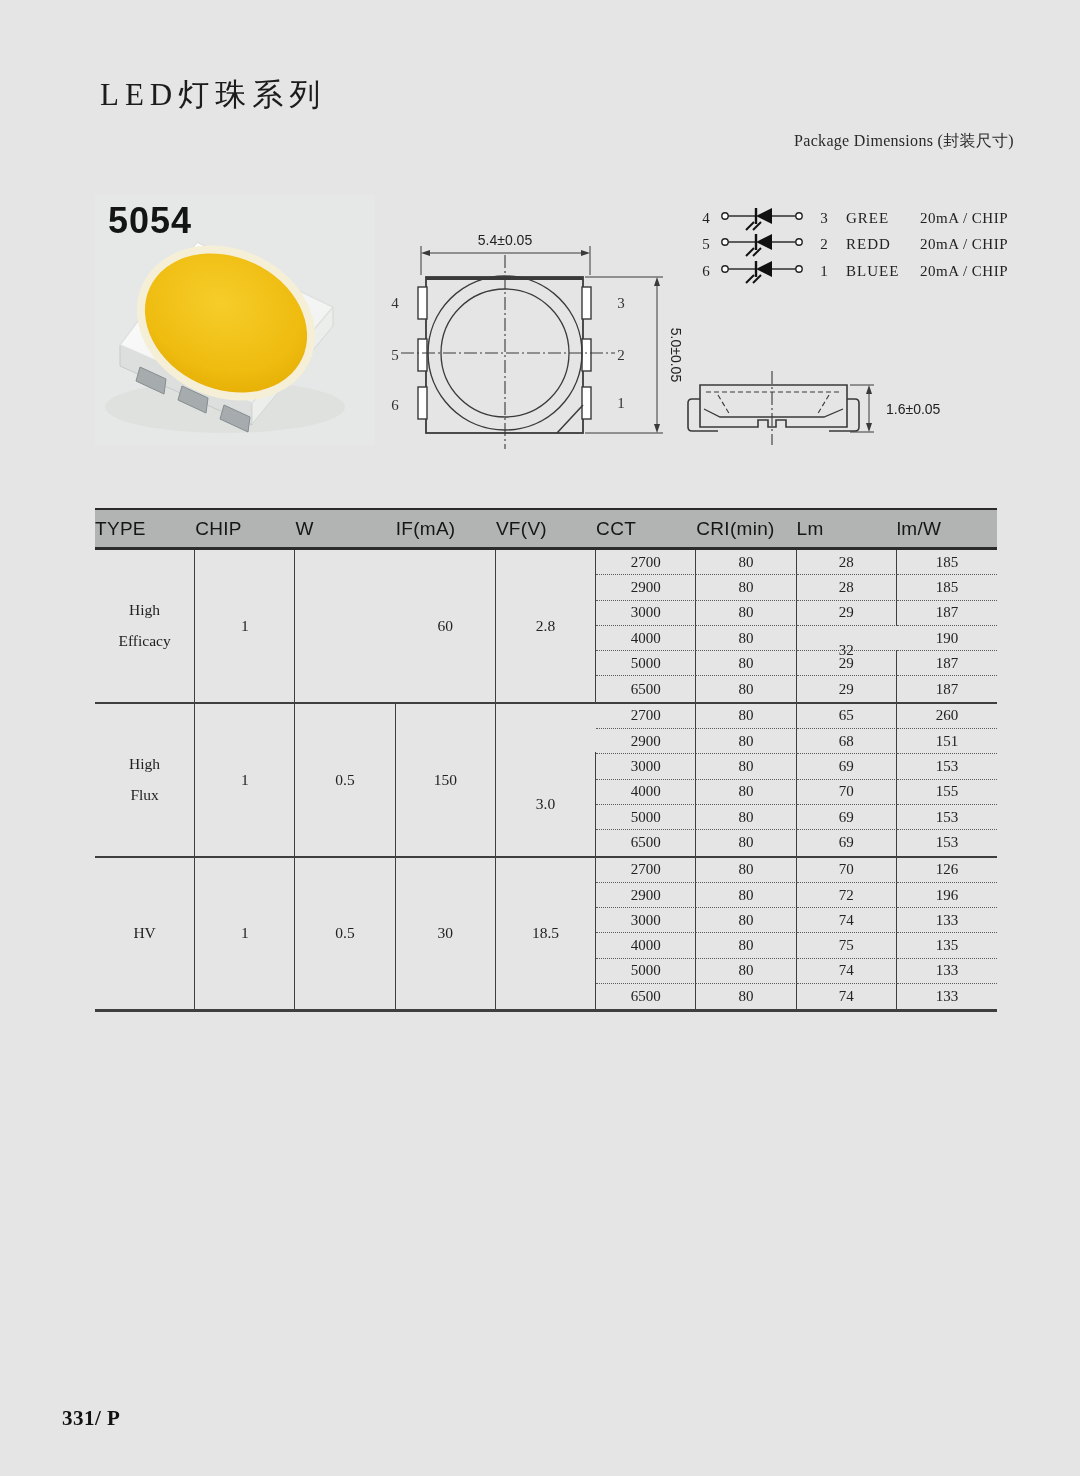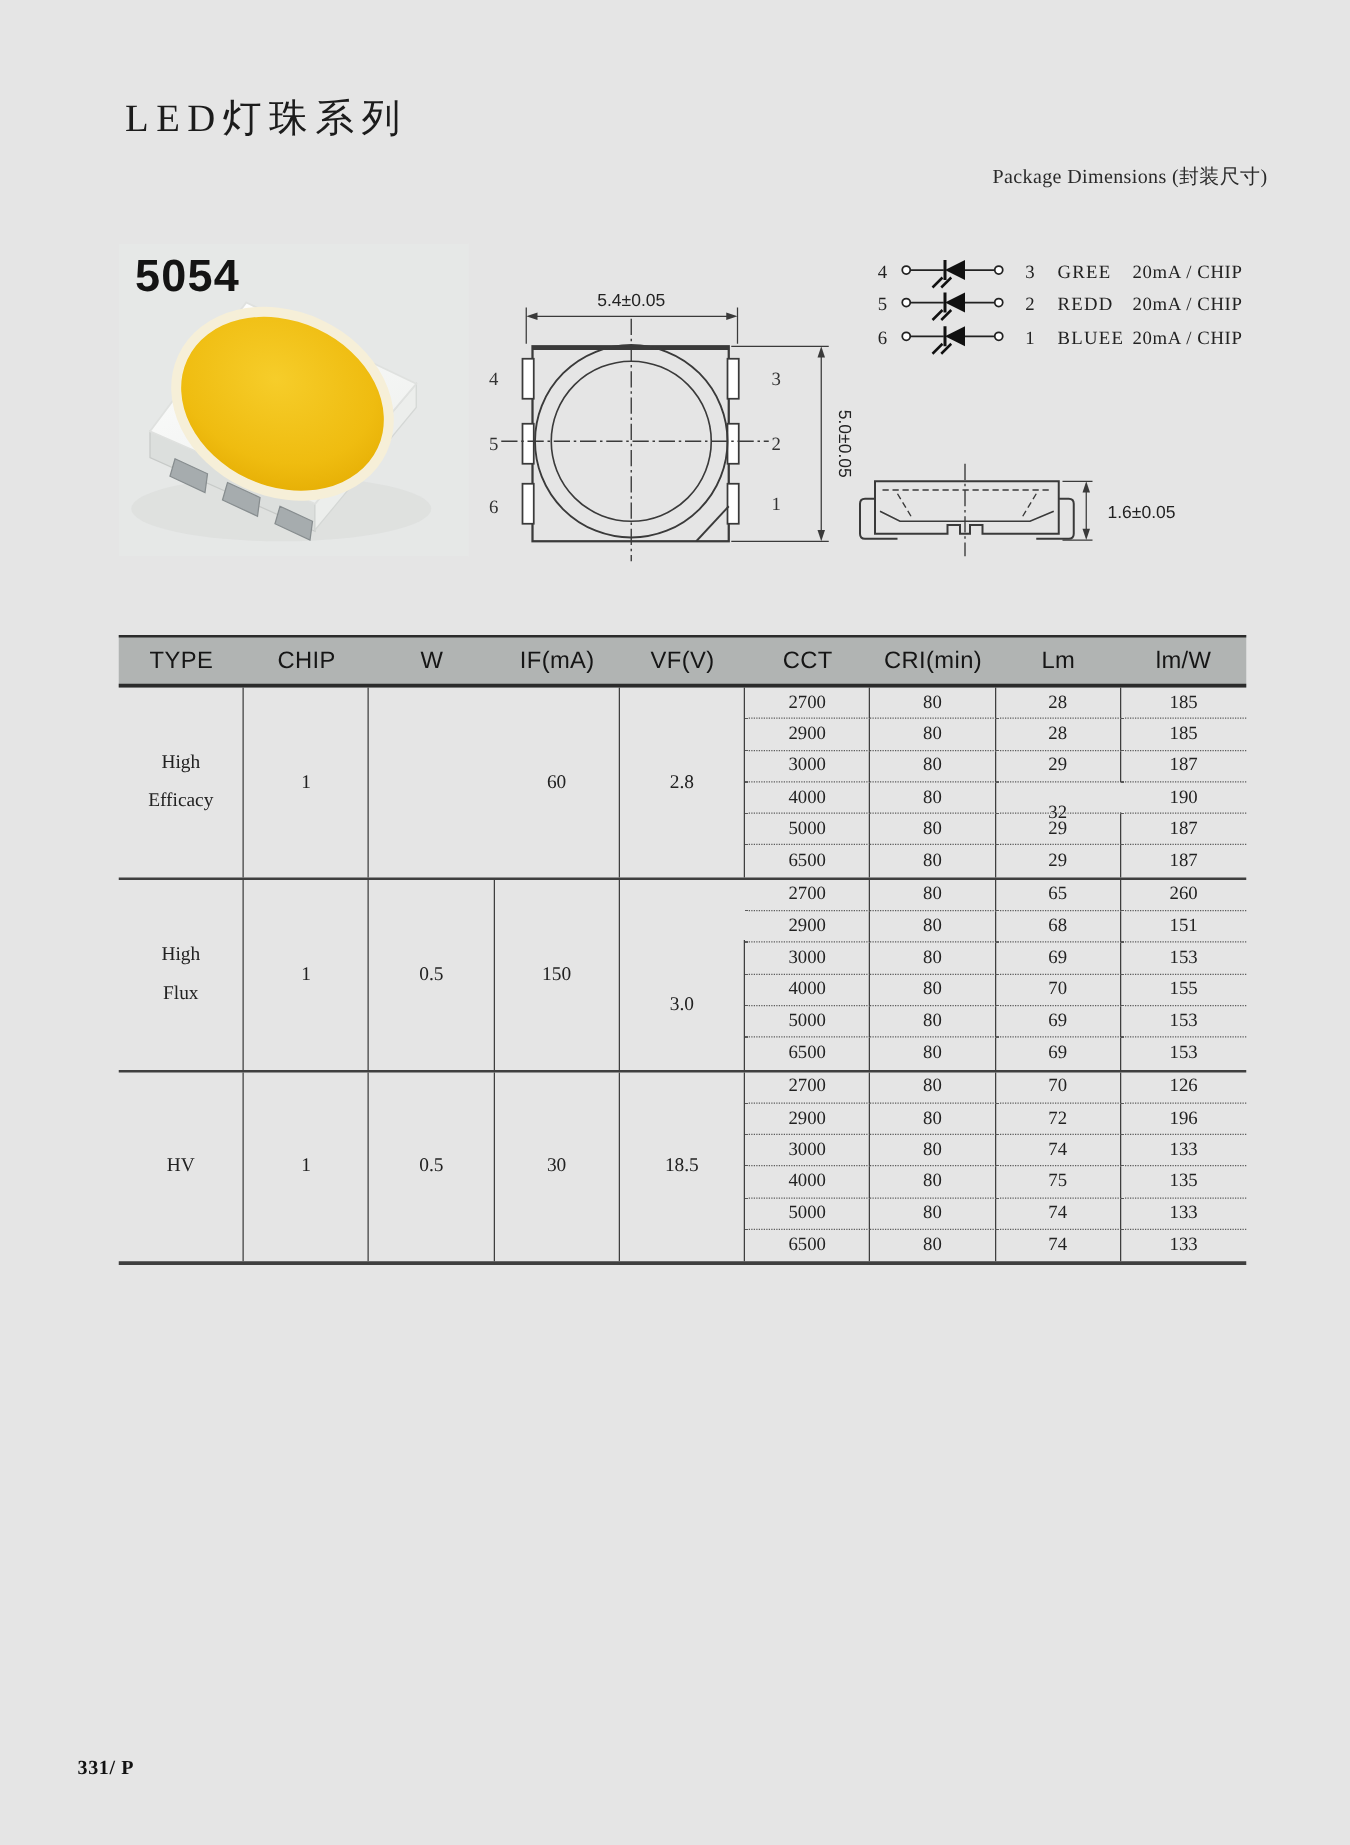--- a/index.html
+++ b/index.html
@@ -51,34 +51,34 @@
   }
   
   .pin-row{
     position:absolute;left:698px;display:flex;align-items:center;height:26px;
     font-size:15px;color:#222;
   }
   .pin-row .pin-num{display:inline-block;width:16px;text-align:center;}
   .pin-row svg{margin-left:6px;}
   .pin-row .pin-num.right{margin-left:12px;}
   .pin-row .pin-color{margin-left:14px;min-width:58px;letter-spacing:1px;}
-  .pin-row .pin-current{margin-left:2px;letter-spacing:0.5px;}
+  .pin-row .pin-current{margin-left:16px;letter-spacing:0.5px;}
   
   .spec-table{
     position:absolute;left:95px;top:508px;width:902px;
   }
   .thead{
     display:grid;grid-template-columns:repeat(9,1fr);
     height:42px;align-items:center;
     background:var(--header-bg);
     border-top:2px solid #2b2b2b;
     border-bottom:3px solid #2b2b2b;
   }
   .th-cell{
-    text-align:center;
+    text-align:left;
     font-family:"Liberation Sans","DejaVu Sans",sans-serif;
     font-size:19px;color:#161616;letter-spacing:0.3px;
   }
   .tgroup{
     display:grid;grid-template-columns:repeat(9,1fr);
     grid-template-rows:repeat(6,25.3px);
     border-bottom:2px solid var(--line);
   }
   #tbody .tgroup:last-child{border-bottom:3px solid var(--line);}
   .mcell{
@@ -91,21 +91,21 @@
     border-right:1px solid var(--line);
     border-bottom:1px dotted #5c5c5c;
     display:flex;align-items:center;justify-content:center;
     font-size:15px;color:#222;
   }
   .dcell.lastcol{border-right:none;}
   .dcell.lastrow{border-bottom:none;}
   
   .footer{
     position:absolute;left:62px;top:1406px;
-    font-size:16px;font-weight:bold;color:#111;letter-spacing:0.5px;
+    font-size:21px;font-weight:bold;color:#111;letter-spacing:0.5px;
   }
 </style>
 </head>
 <body>
 
 <div class="page">
 
   <h1 class="title">LED灯珠系列</h1>
   <div class="subtitle">Package Dimensions (封装尺寸)</div>
 

